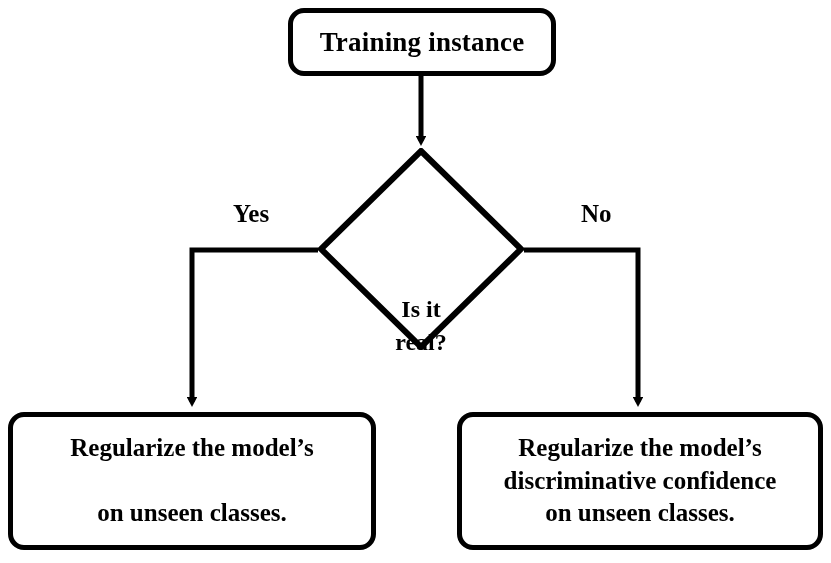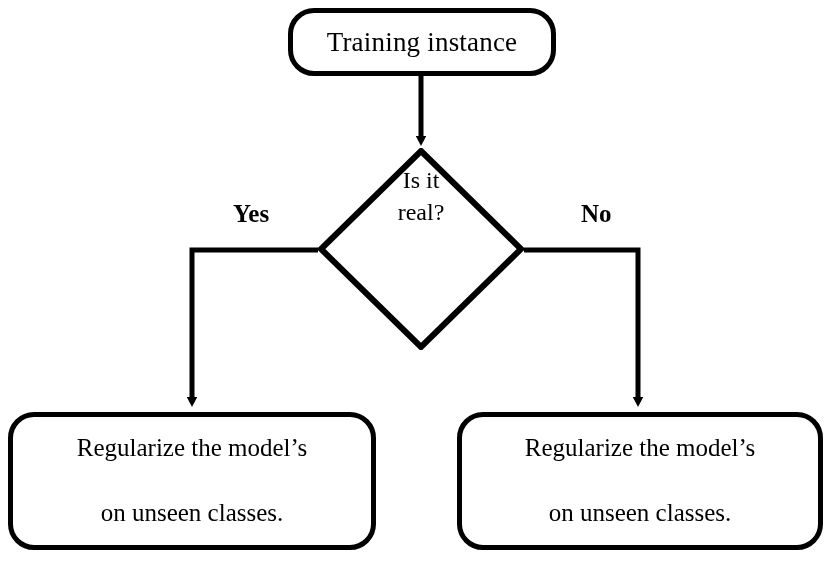--- a/index.html
+++ b/index.html
@@ -23,28 +23,28 @@
     top: 0;
     width: 831px;
     height: 563px;
     pointer-events: none;
   }
 
   .node-box {
     position: absolute;
     box-sizing: border-box;
     border: 5px solid #000000;
-    border-radius: 26px;
+    border-radius: 16px;
     background: #ffffff;
     display: flex;
     align-items: center;
     justify-content: center;
     text-align: center;
     color: #000000;
-    font-weight: normal;
+    font-weight: bold;
   }
 
   #node-start {
     left: 288px;
     top: 8px;
     width: 268px;
     height: 68px;
     font-size: 27px;
     letter-spacing: 0.2px;
   }
@@ -84,29 +84,29 @@
   #node-decision .diamond-shape {
     position: absolute;
     left: 0;
     top: 0;
     width: 206px;
     height: 202px;
   }
   #node-decision .diamond-label {
     position: absolute;
     left: 0;
-    top: 16px;
+    top: 8px;
     width: 206px;
     height: 202px;
     display: flex;
-    align-items: flex-start;
+    align-items: flex-end;
     justify-content: center;
     text-align: center;
     font-size: 24px;
-    font-weight: normal;
+    font-weight: bold;
     line-height: 1.35;
     color: #000000;
   }
 
   .edge-label {
     position: absolute;
     font-size: 25px;
     font-weight: bold;
     color: #000000;
     white-space: nowrap;
@@ -170,18 +170,18 @@
     <span class="box-text">
       <span>Regularize the model’s</span><br>
       <br>
       <span>on unseen classes.</span>
     </span>
   </div>
 
   <div class="node-box" id="node-right">
     <span class="box-text">
       <span>Regularize the model’s</span><br>
-      <br>
+      <span>discriminative confidence</span><br>
       <span>on unseen classes.</span>
     </span>
   </div>
 
 </div>
 
 </body></html>

